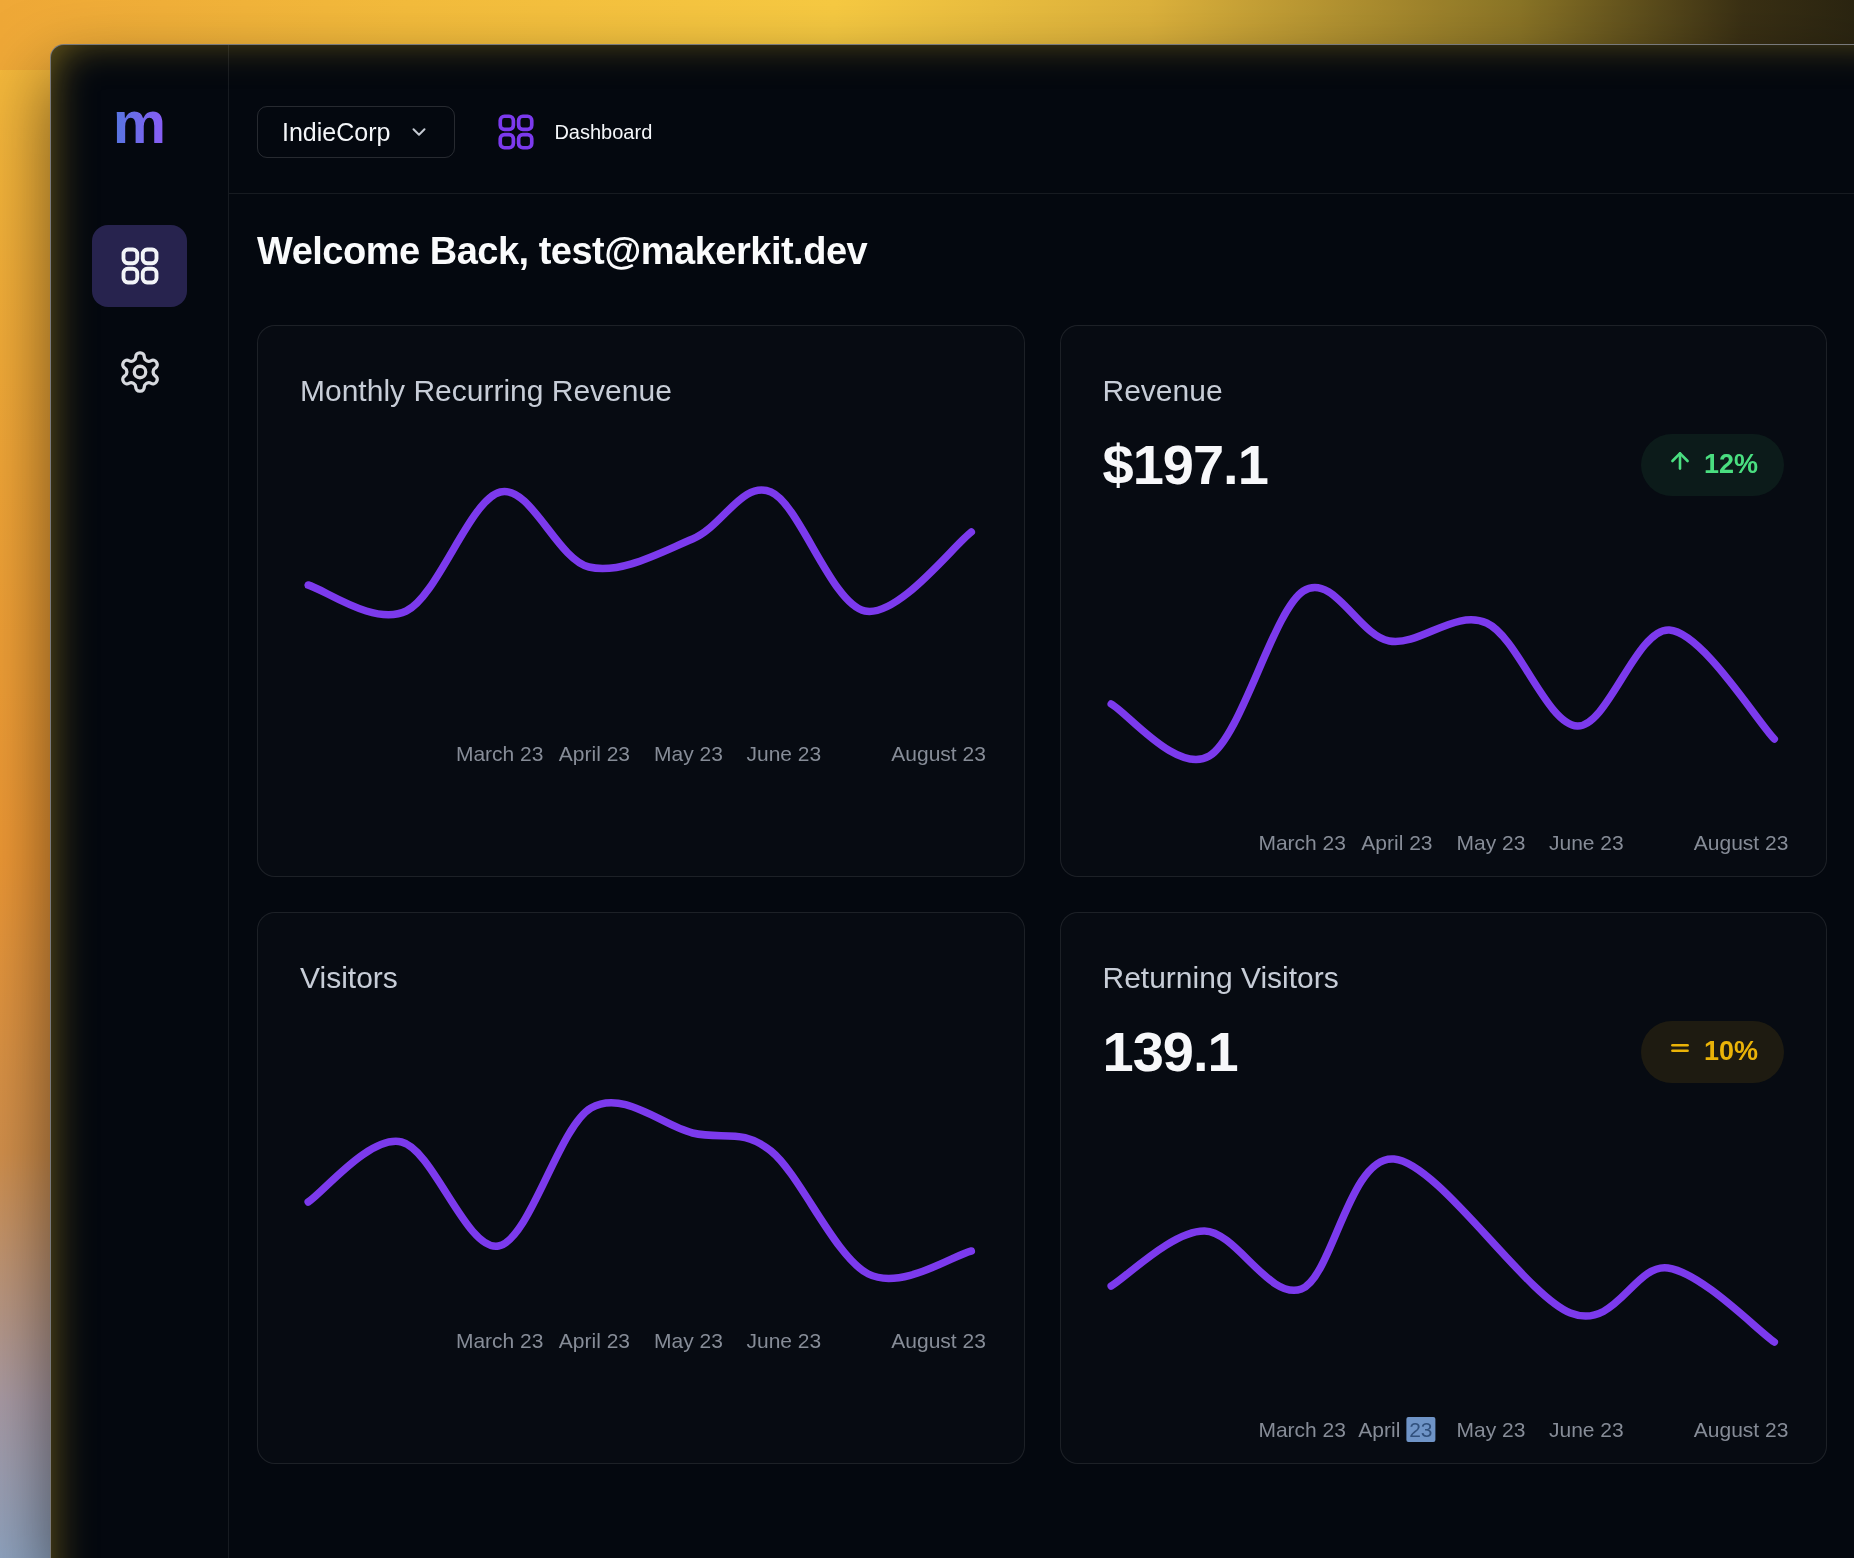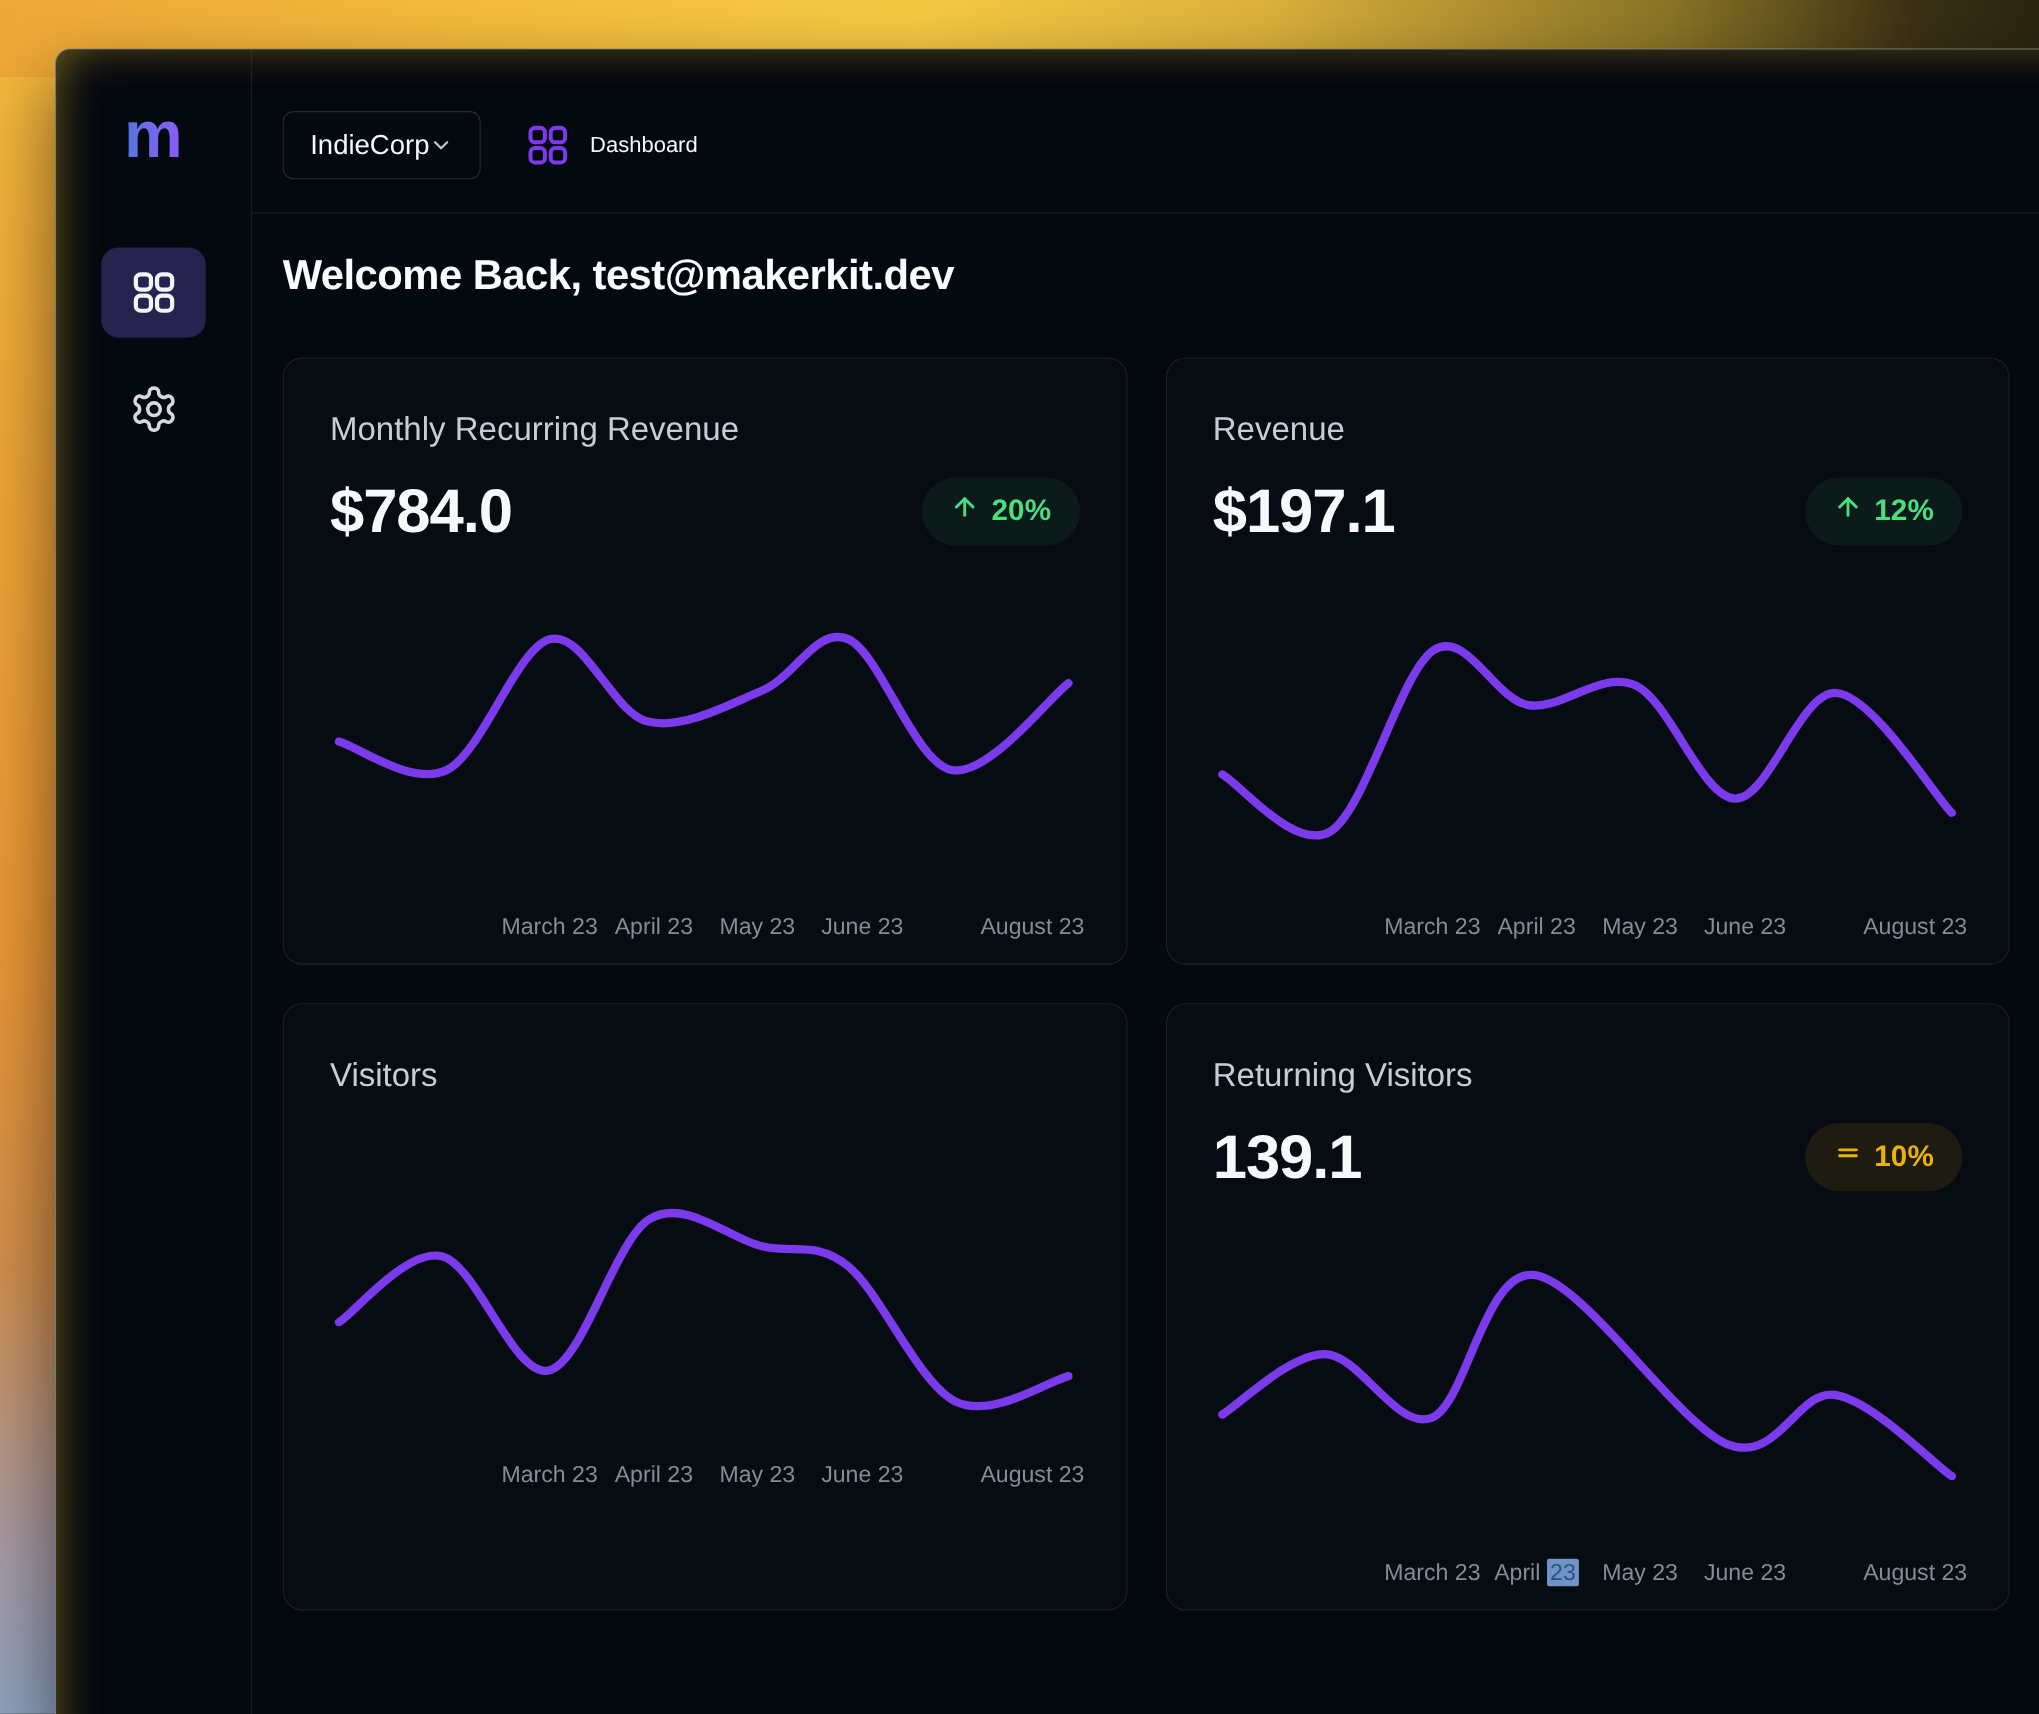--- a/index.html
+++ b/index.html
@@ -27,22 +27,22 @@
   .nav-item-active { margin-top:72px; width:95px; height:82px; border-radius:16px;
     background:#27234e; display:flex; align-items:center; justify-content:center; cursor:pointer; }
   .nav-item-active svg { width:44px; height:44px; color:#f2f4f8; }
   .nav-gear { margin-top:30px; width:95px; height:70px; display:flex; align-items:center; justify-content:center; cursor:pointer; }
   .nav-gear svg { width:46px; height:46px; color:#d6d9de; }
 
   
   .main { flex:1; display:flex; flex-direction:column; min-width:0; }
   .header { height:149px; flex:none; border-bottom:1px solid rgba(255,255,255,0.08);
     display:flex; align-items:center; padding:26px 0 0 28px; }
-  .ws-btn { height:62px; padding:0 24px; border:1px solid rgba(255,255,255,0.14); border-radius:10px;
-    background:transparent; display:flex; align-items:center; cursor:pointer; }
+  .ws-btn { height:52px; padding:0 24px; border:1px solid rgba(255,255,255,0.14); border-radius:10px;
+    background:transparent; display:flex; align-items:center; gap:18px; cursor:pointer; }
   .ws-btn .ws-name { color:#f4f6f9; font-size:25px; font-weight:500; }
   .ws-btn svg { width:22px; height:22px; color:#c3c8d1; }
   .page-title-group { display:flex; align-items:center; gap:17px; margin-left:40px; }
   .page-title-group .grid-ic { width:42px; height:42px; color:#7c3aed; }
   .page-title { color:#f5f7fa; font-size:20px; font-weight:500; }
 
   
   .content { padding:36px 40px 0 28px; }
   .welcome-title { color:#fafbfc; font-size:38px; font-weight:600; letter-spacing:-0.5px; }
   .welcome-sub { color:#98a0ac; font-size:29px; font-weight:400; margin-top:12px; }
@@ -117,30 +117,20 @@
       </div>
     </header>
 
     <div class="content">
       <h1 class="welcome-title">Welcome Back, test@makerkit.dev</h1>
 
       <div class="grid">
 
         <section class="card">
           <h3 class="card-title">Monthly Recurring Revenue</h3>
-          <div class="value-row">
-            <div class="card-value">$784.0</div>
-            <div class="badge badge-up">
-              <span class="badge-icon"><svg viewBox="0 0 24 24" fill="none" stroke="currentColor" stroke-width="2.4" stroke-linecap="round" stroke-linejoin="round">
-                    <line x1="12" y1="19" x2="12" y2="5"></line>
-                    <polyline points="5 12 12 5 19 12"></polyline>
-                  </svg></span>
-              <span>20%</span>
-            </div>
-          </div>
           <div class="chart">
             <svg viewBox="0 0 683 250" preserveAspectRatio="none">
                 <path d="M 8.2,119.0 C 24.6,123.3 74.4,160.5 106.5,145.0 C 138.6,129.5 170.3,33.3 200.8,26.0 C 231.3,18.7 257.5,93.2 289.6,101.0 C 321.7,108.8 363.0,85.5 393.4,73.0 C 423.8,60.5 443.2,14.0 472.0,26.0 C 500.8,38.0 532.7,138.3 566.2,145.0 C 599.7,151.7 655.0,79.2 672.8,66.0"></path>
               </svg>
           </div>
           <div class="axis">
               <span class="axis-label" style="left: 29.3%;">March 23</span>
               <span class="axis-label" style="left: 43.2%;">April 23</span>
               <span class="axis-label" style="left: 57%;">May 23</span>
               <span class="axis-label" style="left: 71%;">June 23</span>

